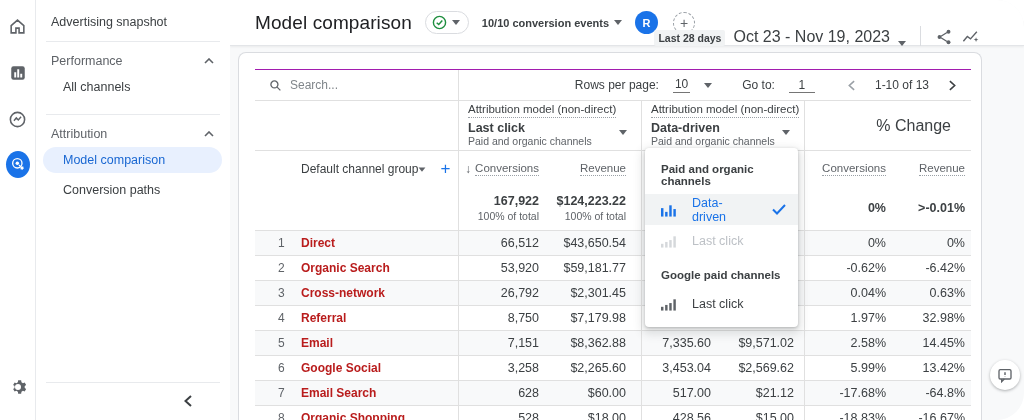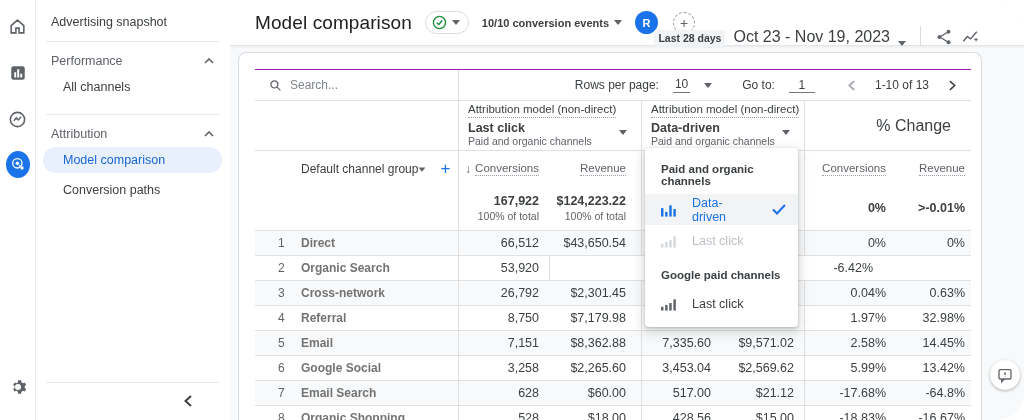--- a/index.html
+++ b/index.html
@@ -75,21 +75,21 @@
   .plus-btn { color:#1a73e8; font-size:17px; font-weight:normal; margin-left:14px; cursor:pointer; }
 
   .totals-row { height:44px; }
   .tot { flex-direction:column; align-items:flex-end; justify-content:center; }
   .tot .v { font-size:12.5px; font-weight:bold; color:#3c4043; line-height:15px; }
   .tot .s { font-size:10.5px; color:#5f6368; line-height:14px; }
 
   .drow { height:25px; }
   .drow.shade { background:#f8f9fa; }
   .rownum { width:46px; padding-left:23px; font-size:12px; color:#5f6368; }
-  .chname { font-size:12px; font-weight:bold; color:#737373; }
+  .chname { font-size:12px; font-weight:bold; color:#b91c1c; }
 
   
   .menu { position:absolute; left:645px; top:148px; width:153px; background:#fff; border-radius:4px; z-index:20; padding:6px 0 8px;
           box-shadow:0 1px 3px rgba(60,64,67,.3), 0 4px 10px 3px rgba(60,64,67,.15); }
   .menu-section { padding:9px 16px 7px; font-size:11.5px; font-weight:bold; color:#3c4043; }
   .menu-item { display:flex; align-items:center; height:31px; padding:0 12px 0 16px; gap:16px; cursor:pointer; }
   .menu-item .mi-label { font-size:12.5px; color:#3c4043; flex:1; }
   .menu-item.selected { background:#f1f3f4; }
   .menu-item.selected .mi-label { color:#1a73e8; }
   .menu-item.disabled { cursor:default; }
@@ -314,20 +314,21 @@
     <div class="cell w-c4 num"></div>
     <div class="cell w-c5 num bl">0%</div>
     <div class="cell w-c6 num">0%</div>
   </div>
             <div class="trow drow bb">
     <div class="cell w-dim">
       <span class="rownum">2</span>
       <span class="chname">Organic Search</span>
     </div>
     <div class="cell w-c1 num bl">53,920</div>
+    <div class="cell w-c2 num">$59,181.77</div>
     <div class="cell w-c3 num bl"></div>
     <div class="cell w-c4 num"></div>
     <div class="cell w-c5 num bl">-0.62%</div>
     <div class="cell w-c6 num">-6.42%</div>
   </div>
             <div class="trow drow bb shade">
     <div class="cell w-dim">
       <span class="rownum">3</span>
       <span class="chname">Cross-network</span>
     </div>

